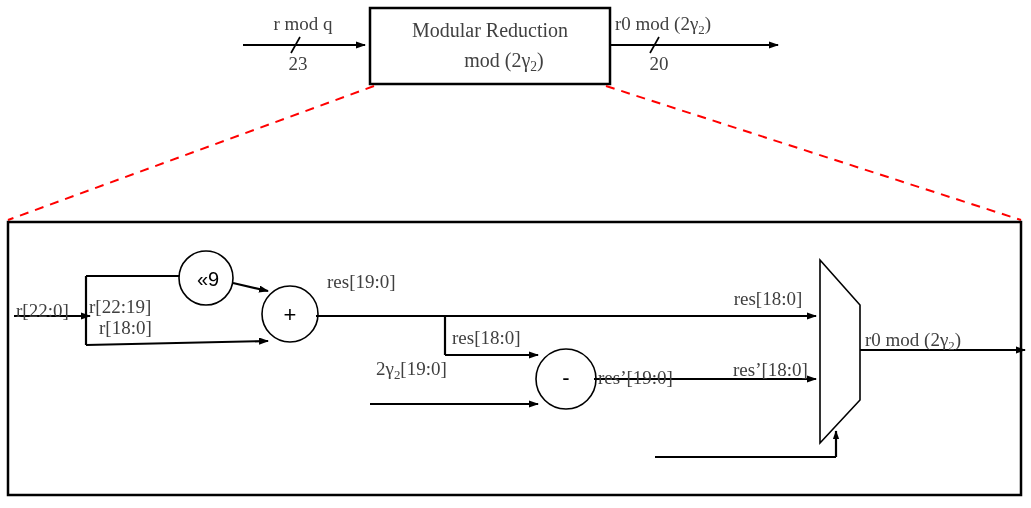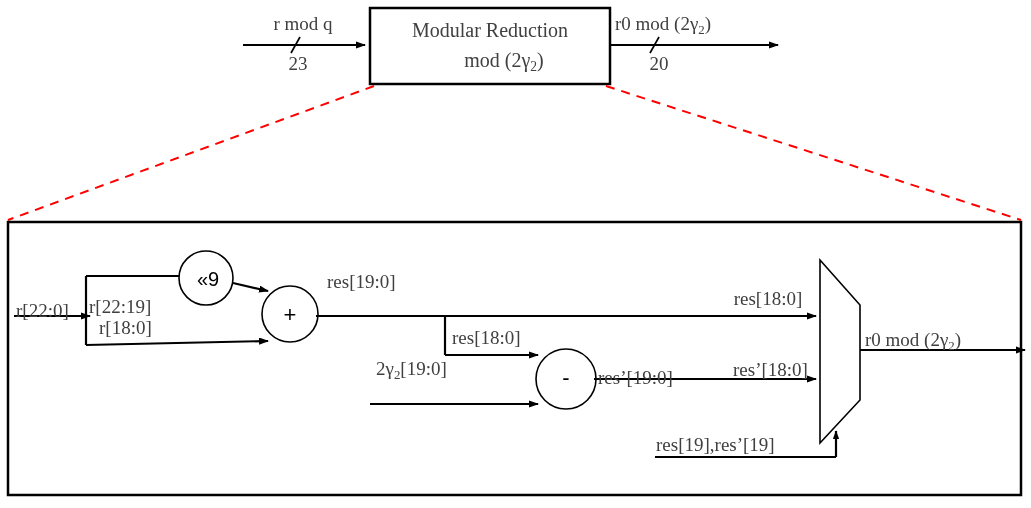--- a/index.html
+++ b/index.html
@@ -167,17 +167,16 @@
   <div class="lbl t-19" style="left:452px; top:328px;">res[18:0]</div>
 
   <div class="lbl t-19" style="left:376px; top:359px;"><span>2</span><span>γ</span><sub>2</sub><span>[19:0]</span></div>
 
   <div class="lbl t-19 ctr" style="left:768px; top:289px;">res[18:0]</div>
 
   <div class="lbl t-19" style="left:598px; top:368px;">res’[19:0]</div>
 
   <div class="lbl t-19" style="left:733px; top:360px;">res’[18:0]</div>
 
-  <div class="lbl t-19" style="left:656px; top:435px;">res[19],res’[19]</div>
 
   <div class="lbl t-19" style="left:865px; top:330px;"><span>r0 mod (2</span><span>γ</span><sub>2</sub><span>)</span></div>
 
 </div>
 
 </body></html>

